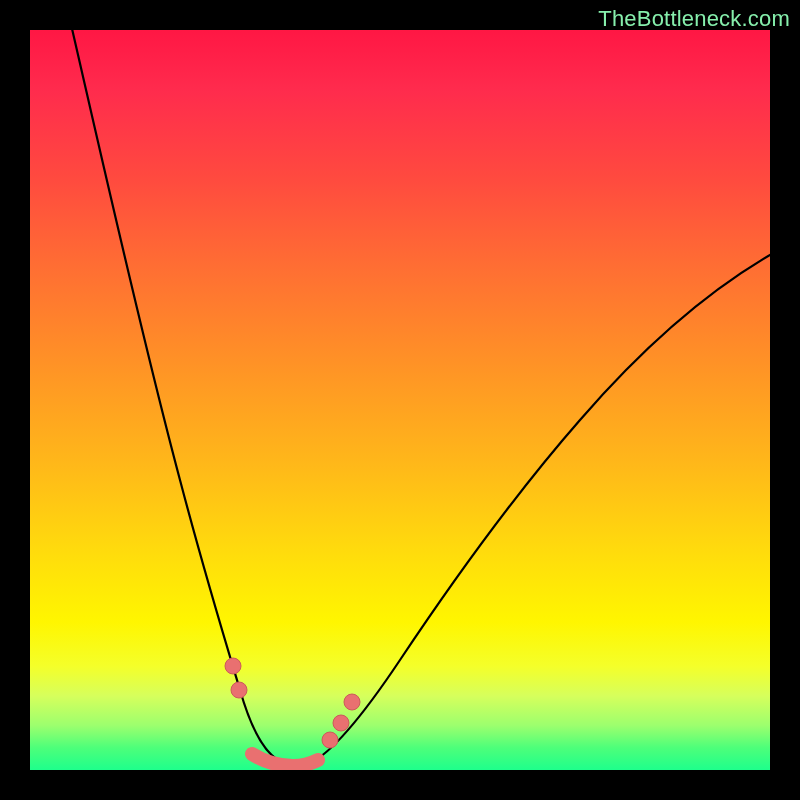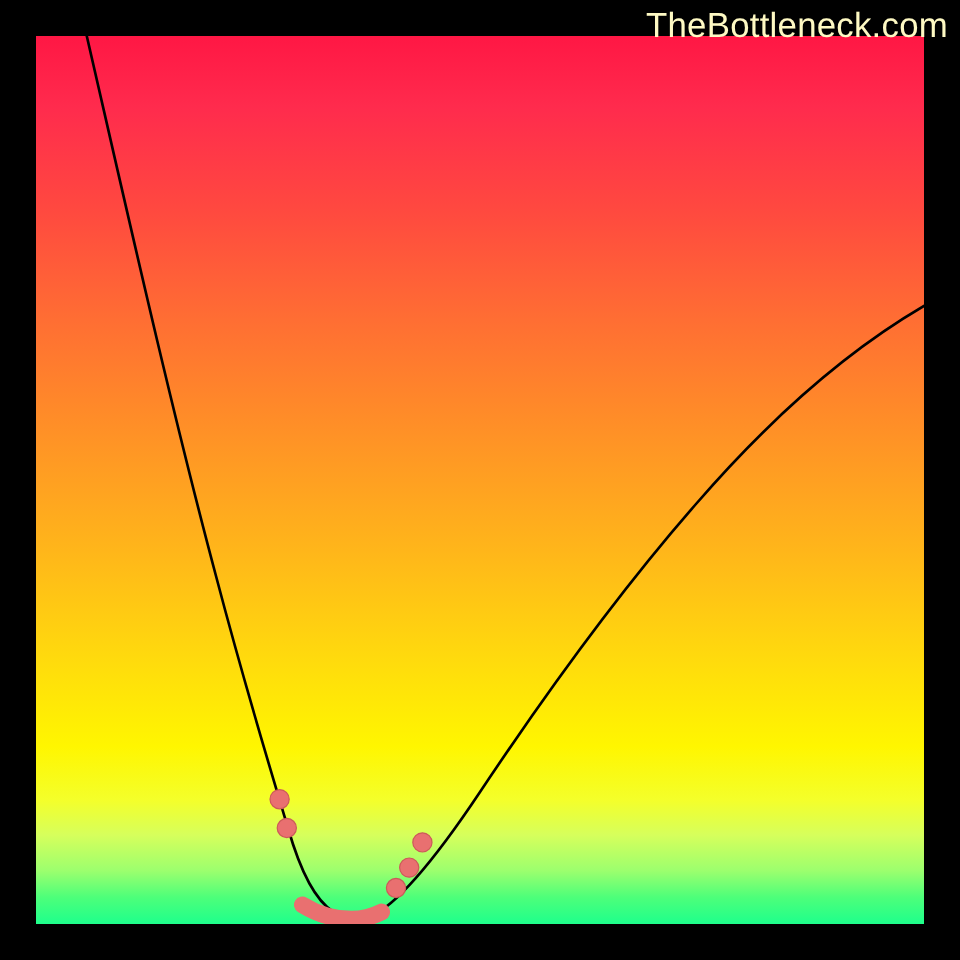--- a/index.html
+++ b/index.html
@@ -38,22 +38,22 @@
         #d6ff5c 90%,
         #9cff6e 94%,
         #4dff7a 97%,
         #1eff8c 100%
       );
   }
   .watermark {
     position: absolute;
     top: 6px;
     right: 10px;
-    color: #fef9c3;
-    font-size: 29px;
+    color: #86efac;
+    font-size: 22px;
     font-weight: 500;
     letter-spacing: 0.2px;
     z-index: 5;
   }
   svg.curves {
     position: absolute;
     left: 0;
     top: 0;
     width: 740px;
     height: 740px;

